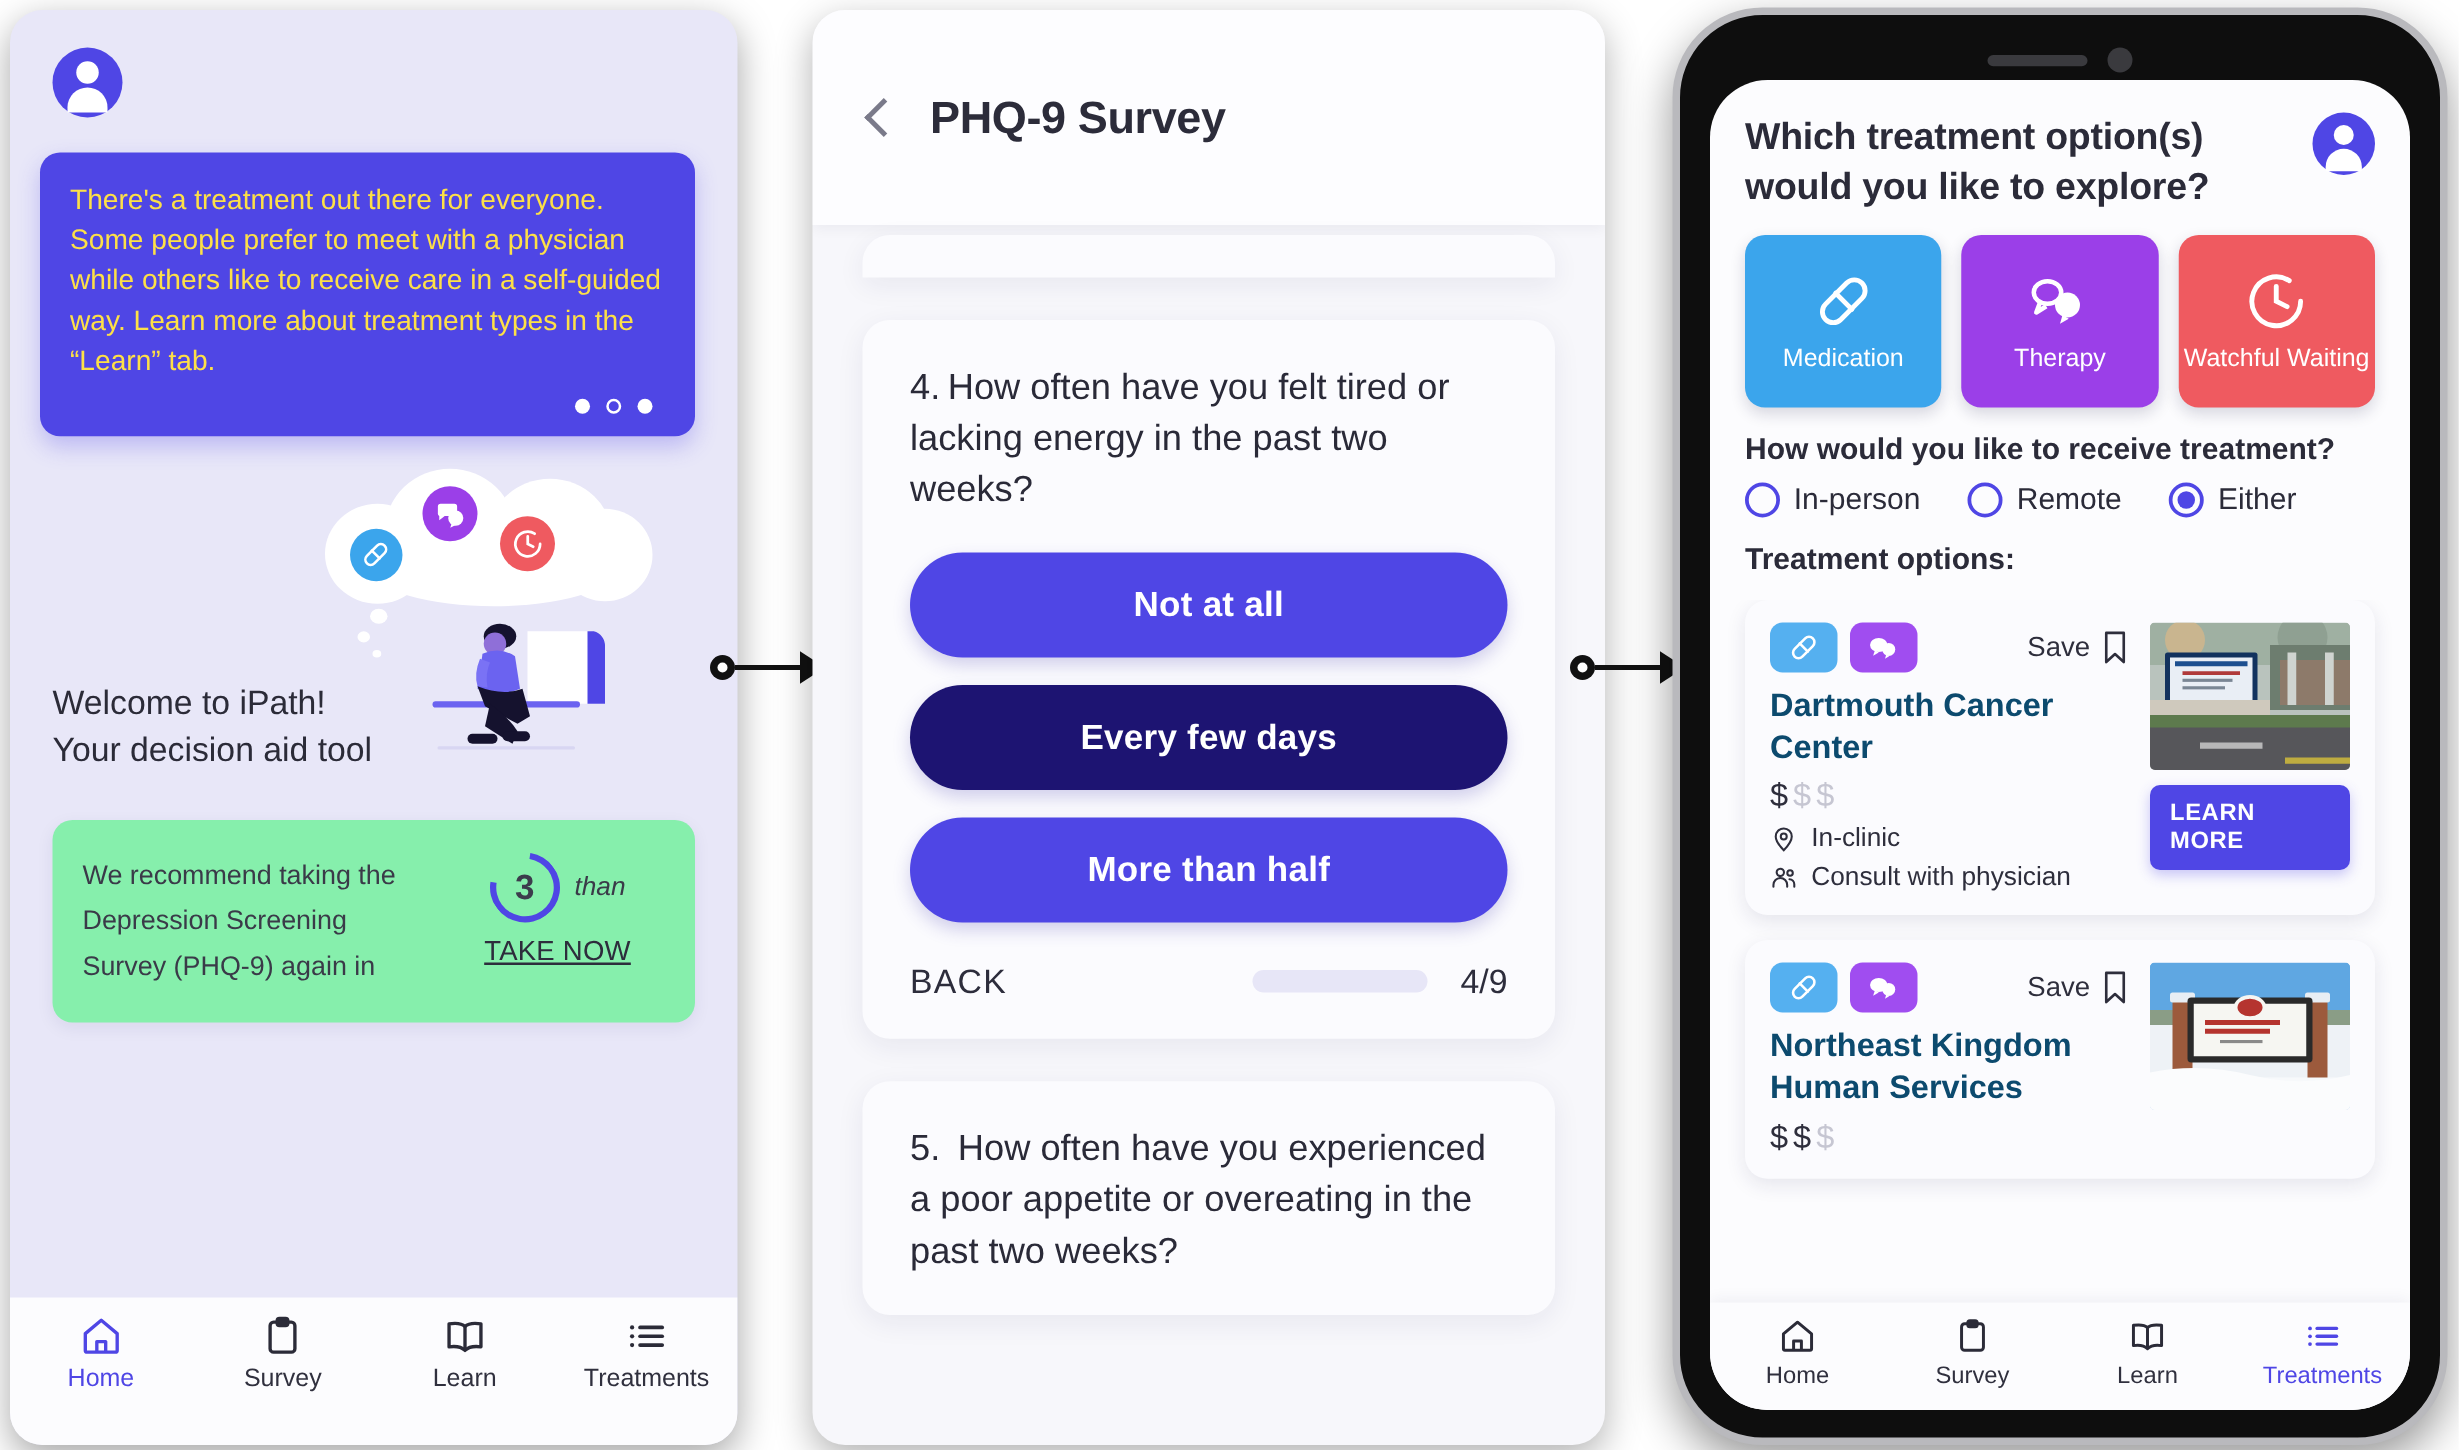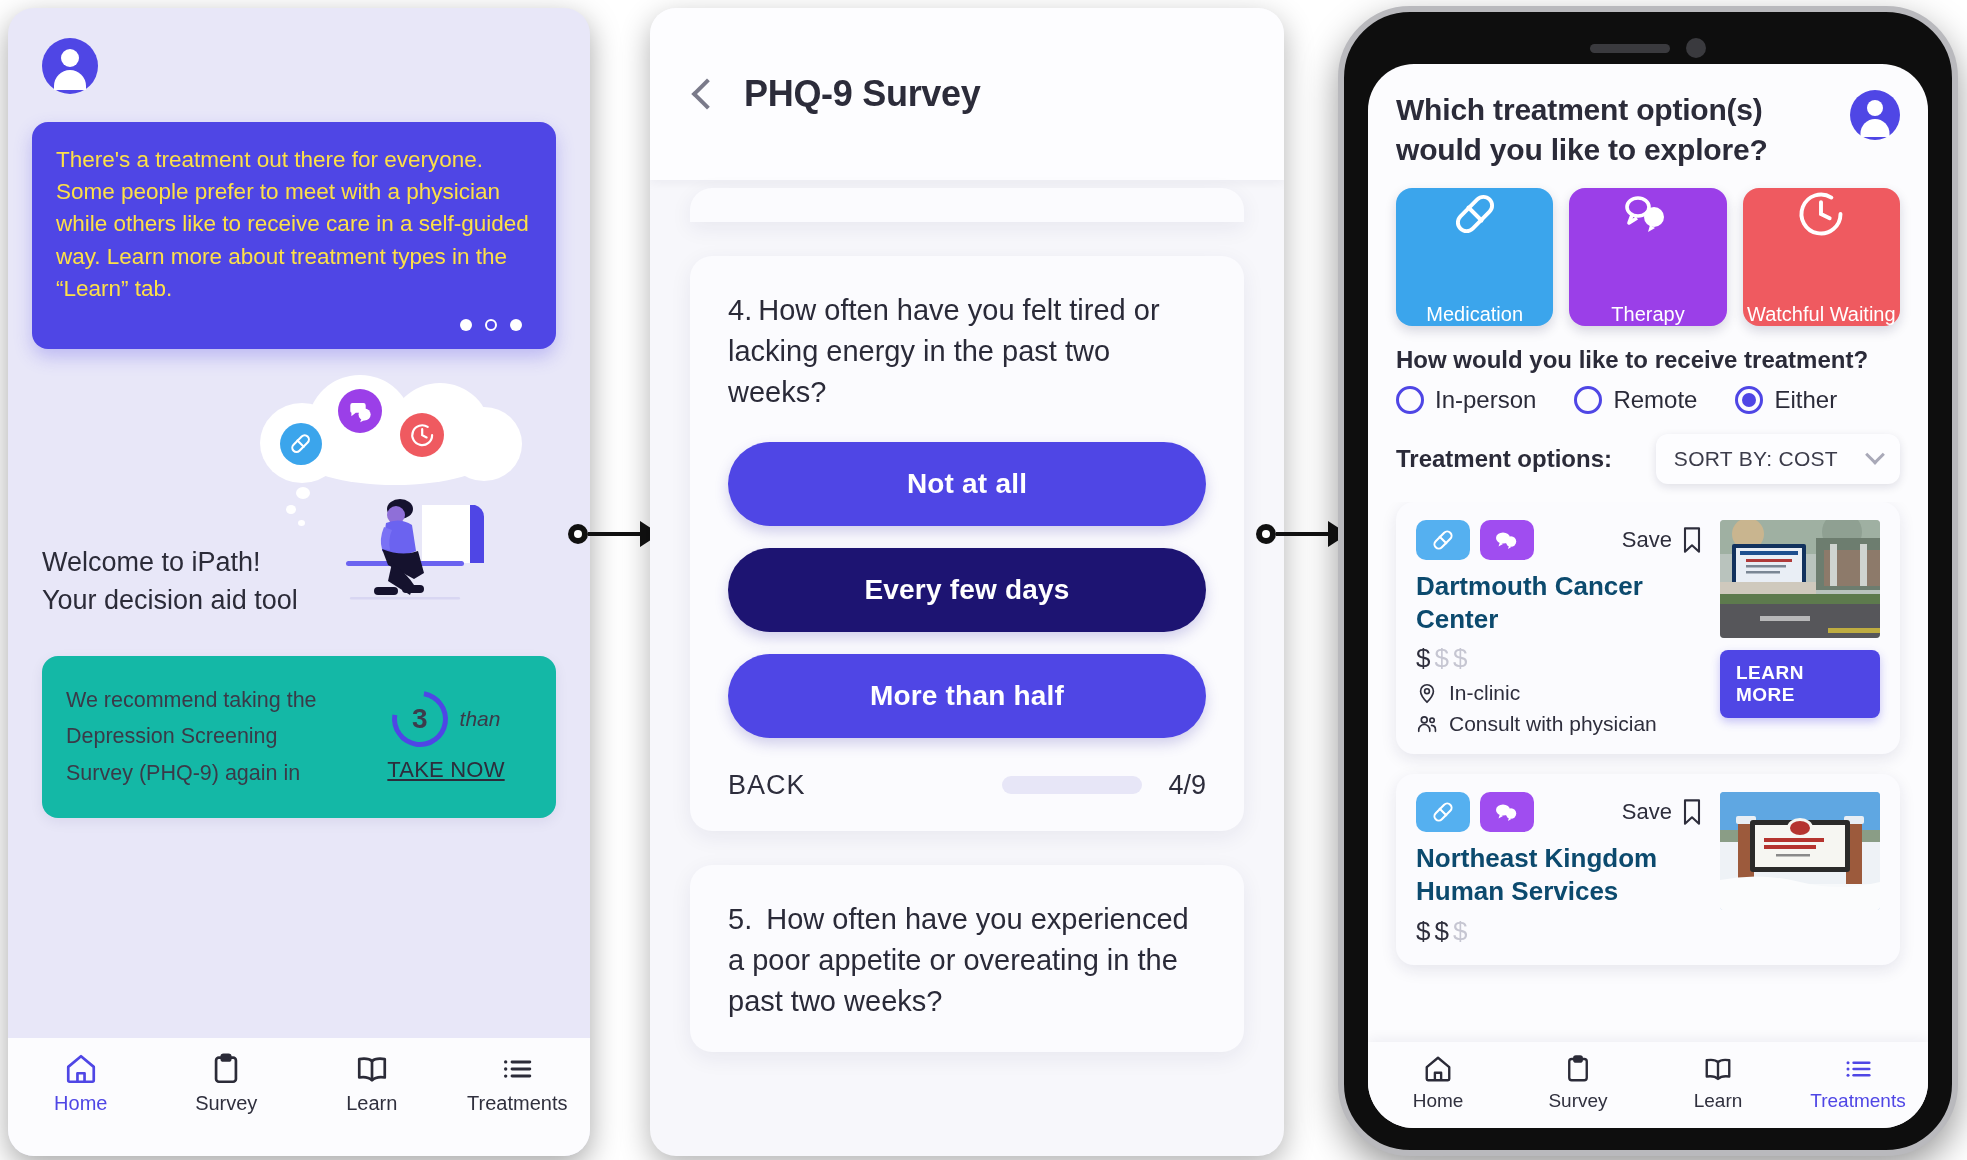--- a/index.html
+++ b/index.html
@@ -62,22 +62,22 @@
   .tchip svg { width: 60%; height:60%; }
   .chip-med  { left: 272px; top: 68px; width: 42px; height: 42px; background:#3ba5ec; }
   .chip-ther { left: 330px; top: 34px; width: 44px; height: 44px; background:#9b3fe8; }
   .chip-wait { left: 392px; top: 58px; width: 44px; height: 44px; background:#ef5a60; }
 
   .person { position:absolute; left: 322px; top: 142px; width: 160px; height: 104px; }
 
   .welcome { margin: 0 34px; font-size: 27px; color:#2b2b38; line-height:1.42; margin-top: -62px; }
 
   .reccard {
-    margin: 36px 34px 0 34px; background:#14b8a6; border-radius:16px;
-    padding: 26px 24px; display:flex; align-items:center; gap: 10px;
+    margin: 36px 34px 0 34px; background:#86efac; border-radius:16px;
+    padding: 26px 24px; display:flex; gap: 10px;
     box-shadow: 0 4px 14px rgba(30,20,90,.07);
   }
   .rec-txt { font-size: 21.5px; line-height:1.72; color:#3a3a48; flex:1; }
   .rec-right { width: 172px; display:flex; flex-direction:column; align-items:center; gap:10px; }
   .ring-row { display:flex; align-items:center; gap:12px; }
   .ring {
     width: 56px; height:56px; border-radius:50%;
     border: 5px solid #4f46e5; border-top-color: transparent;
     transform: rotate(-36deg);
     display:flex; align-items:center; justify-content:center;
@@ -157,21 +157,21 @@
   }
   .p-head { padding: 26px 28px 0 28px; display:flex; justify-content:space-between; align-items:flex-start; gap:14px;}
   .p-title { font-size: 30px; font-weight: 700; line-height:1.33; color:#2b2b39; letter-spacing:-.2px; }
   .p-avatar { width:50px; height:50px; border-radius:50%; background:#4f46e5; position:relative; flex:0 0 auto;}
   .p-avatar::before{content:"";position:absolute;left:50%;top:10px;transform:translateX(-50%);width:16px;height:16px;border-radius:50%;background:#fff;}
   .p-avatar::after{content:"";position:absolute;left:50%;top:29px;transform:translateX(-50%);width:29px;height:18px;border-radius:15px 15px 0 0;background:#fff;}
 
   .tcards { display:flex; gap: 16px; padding: 18px 28px 0 28px; }
   .tcard {
     flex:1; height: 138px; border-radius: 16px;
-    display:flex; flex-direction:column; align-items:center; justify-content:space-between; gap: 8px;
+    display:flex; flex-direction:column; align-items:center; justify-content:center; gap: 8px;
     box-shadow: 0 5px 12px rgba(20,20,60,.16);
   }
   .tcard .tc-icon { width: 52px; height:52px; display:flex;align-items:center;justify-content:center; }
   .tcard .tc-label { color:#fff; font-size: 20px; text-align:center; line-height:1.2; }
   .tc-med { background:#3ba5ec; }
   .tc-ther { background:#9b3fe8; }
   .tc-wait { background:#ef5a60; }
 
   .p-subq { padding: 20px 28px 0 28px; font-size: 24px; font-weight:700; color:#2b2b39; }
   .radios { display:flex; align-items:center; gap: 8px; padding: 12px 28px 0 28px; }
@@ -446,24 +446,20 @@
           <span class="rlabel">Remote</span>
         </label>
         <label class="radio">
           <span class="rdot on"></span>
           <span class="rlabel">Either</span>
         </label>
       </div>
 
       <div class="sortrow">
         <span class="sortlabel">Treatment options:</span>
-        <span class="sortbox">
-          <span class="sorttxt">SORT BY: COST</span>
-          <span class="chev-d"></span>
-        </span>
       </div>
 
       <div class="plist">
 
         <div class="pcard">
           <div class="pc-left">
             <div class="pc-badges">
               <span class="badge b-med">
                 <svg viewBox="0 0 24 24" fill="none" stroke="#fff" stroke-width="1.9" stroke-linecap="round">
                   <rect x="2.5" y="8" width="19" height="8" rx="4" transform="rotate(-45 12 12)"></rect>

